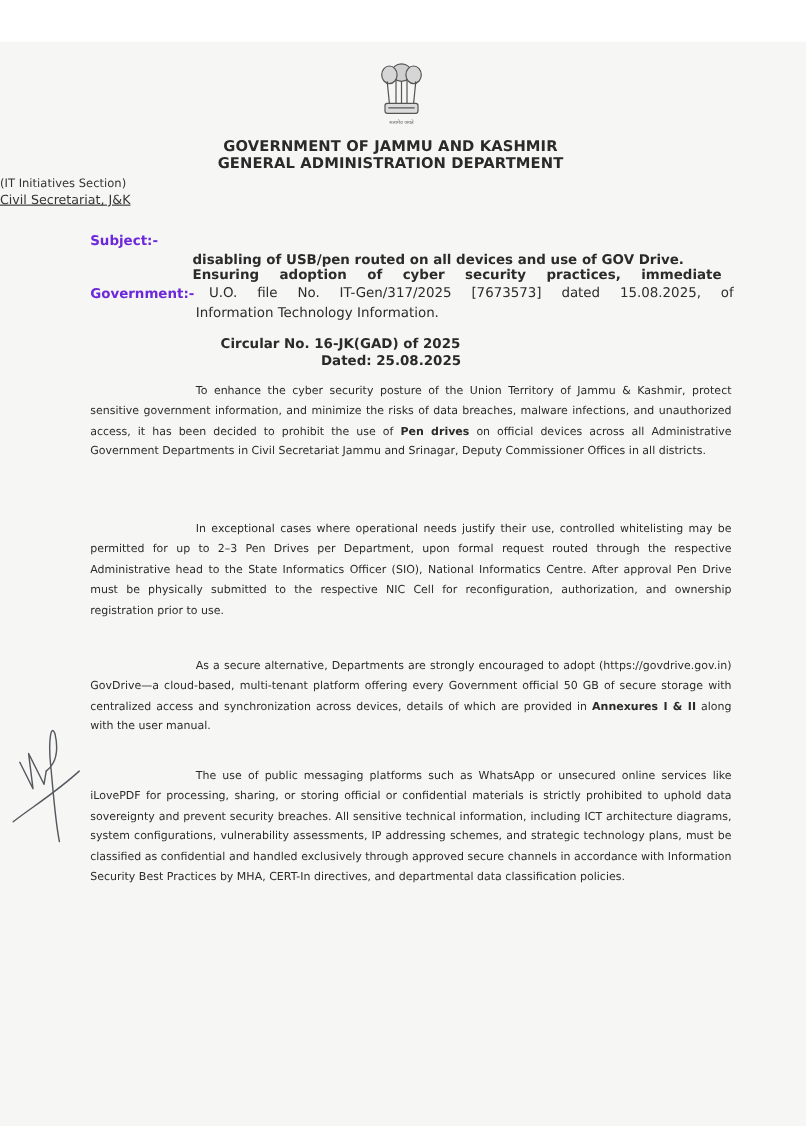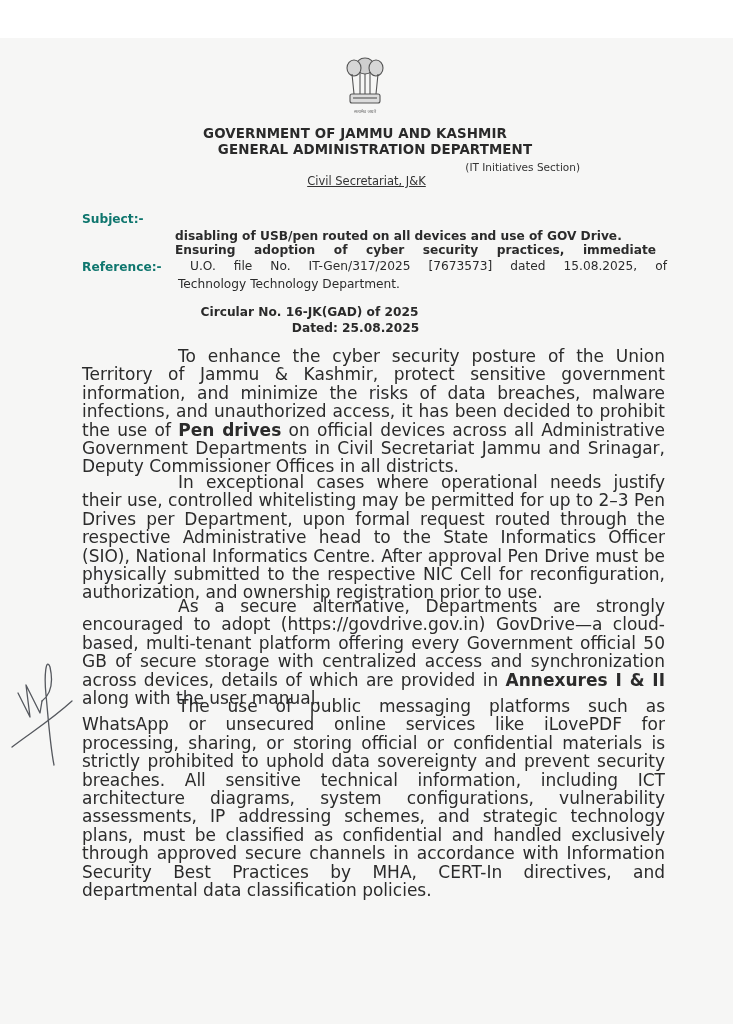--- a/index.html
+++ b/index.html
@@ -13,38 +13,38 @@
   .top-strip { position: absolute; left: 0; top: 0; width: 733px; height: 38px; background: #ffffff; }
   .page {
     position: absolute; left: 0; top: 38px; width: 733px; height: 986px;
     background: #f6f6f5;
   }
   .emblem { position: absolute; left: 340px; top: 52px; width: 50px; height: 66px; }
   .h-title {
     position: absolute; left: 0; width: 710px; text-align: center;
     font-weight: bold; font-size: 13.4px; color: #2a2a2a; letter-spacing: 0.1px;
   }
-  .h-sub { position: absolute; left: 0; width: 580px; text-align: right; font-size: 10.5px; color: #333; }
-  .h-loc { position: absolute; left: 0; width: 733px; text-align: center; font-size: 11.5px; color: #333; }
+  .h-sub { position: absolute; left: 0; width: 580px; text-align: left; font-size: 10.5px; color: #333; }
+  .h-loc { position: absolute; left: 0; width: 733px; text-align: left; font-size: 11.5px; color: #333; }
   .h-loc span { text-decoration: underline; }
 
   .row-label {
-    position: absolute; font-weight: bold; font-size: 12.2px; color: #0f766e;
+    position: absolute; font-weight: bold; font-size: 12.2px; color: #6d28d9;
   }
   .row-text {
     position: absolute; font-size: 12.2px; line-height: 18px; text-align: justify; color: #2b2b2b;
   }
   .subject-text { font-weight: bold; }
   .circ {
     position: absolute; left: 0; width: 619px; text-align: center; font-weight: bold; font-size: 12.2px; color: #2a2a2a;
     line-height: 16px;
   }
   .para {
     position: absolute; left: 82px; width: 583px;
-    font-size: 17px; line-height: 18.4px; text-align: justify; color: #2b2b2b;
+    font-size: 10px; line-height: 18.4px; text-align: justify; color: #2b2b2b;
     text-indent: 96px;
   }
   .para b { font-weight: bold; }
   .signature { position: absolute; left: 6px; top: 655px; width: 70px; height: 112px; }
 </style>
 </head>
 <body>
 
 <div class="top-strip"></div>
 
@@ -56,31 +56,31 @@
     <ellipse cx="14" cy="16" rx="7" ry="8" fill="#d6d6d6"></ellipse>
     <ellipse cx="36" cy="16" rx="7" ry="8" fill="#d6d6d6"></ellipse>
     <path d="M12 22 L14 42 M38 22 L36 42 M20 20 L20 42 M30 20 L30 42 M25 22 L25 42"></path>
     <rect x="10" y="42" width="30" height="9" rx="2" fill="#dcdcdc"></rect>
     <path d="M13 46 h24"></path>
   </g>
   <text x="25" y="61" font-size="4.5" text-anchor="middle" fill="#666" font-family="DejaVu Sans, sans-serif">सत्यमेव जयते</text>
 </svg>
 
 <div class="h-title" style="top:126px;">GOVERNMENT OF JAMMU AND KASHMIR</div>
-<div class="h-title" style="top:142px;margin-left:20px;">GENERAL ADMINISTRATION DEPARTMENT</div>
+<div class="h-title" style="top:142px;">GENERAL ADMINISTRATION DEPARTMENT</div>
 <div class="h-sub" style="top:161px;">(IT Initiatives Section)</div>
 <div class="h-loc" style="top:174px;"><span>Civil Secretariat, J&amp;K</span></div>
 
 <div class="row-label" style="left:82px; top:212px;">Subject:-</div>
 <div class="row-text subject-text" style="left:175px; top:209px; width:481px; text-align:justify; text-align-last:justify;margin-top:32px;">Ensuring adoption of cyber security practices, immediate</div>
 <div class="row-text subject-text" style="left:175px; top:227px; width:490px;">disabling of USB/pen routed on all devices and use of GOV Drive.</div>
 
-<div class="row-label" style="left:82px; top:260px;">Reference:-</div>
+<div class="row-label" style="left:82px; top:260px;">Government:-</div>
 <div class="row-text" style="left:190px; top:257px; width:477px; text-align:justify; text-align-last:justify;">U.O. file No. IT-Gen/317/2025 [7673573] dated 15.08.2025, of</div>
-<div class="row-text" style="left:178px; top:275px; width:477px;">Technology Technology Department.</div>
+<div class="row-text" style="left:178px; top:275px; width:477px;">Information Technology Information.</div>
 
 <div class="circ" style="top:304px;">Circular No. 16-JK(GAD) of 2025</div>
 <div class="circ" style="top:320px;margin-left:46px;">Dated: 25.08.2025</div>
 
 <div class="para" style="top:347px;"><span>To enhance the cyber security posture of the Union Territory of Jammu &amp; Kashmir, protect sensitive government information, and minimize the risks of data breaches, malware infections, and unauthorized access, it has been decided to prohibit the use of </span><b>Pen drives</b><span> on official devices across all Administrative Government Departments in Civil Secretariat Jammu and Srinagar, Deputy Commissioner Offices in all districts.</span></div>
 
 <div class="para" style="top:473px;">In exceptional cases where operational needs justify their use, controlled whitelisting may be permitted for up to 2–3 Pen Drives per Department, upon formal request routed through the respective Administrative head to the State Informatics Officer (SIO), National Informatics Centre. After approval Pen Drive must be physically submitted to the respective NIC Cell for reconfiguration, authorization, and ownership registration prior to use.</div>
 
 <div class="para" style="top:597px;"><span>As a secure alternative, Departments are strongly encouraged to adopt (https://govdrive.gov.in) GovDrive—a cloud-based, multi-tenant platform offering every Government official 50 GB of secure storage with centralized access and synchronization across devices, details of which are provided in </span><b>Annexures I &amp; II</b><span> along with the user manual.</span></div>
 

